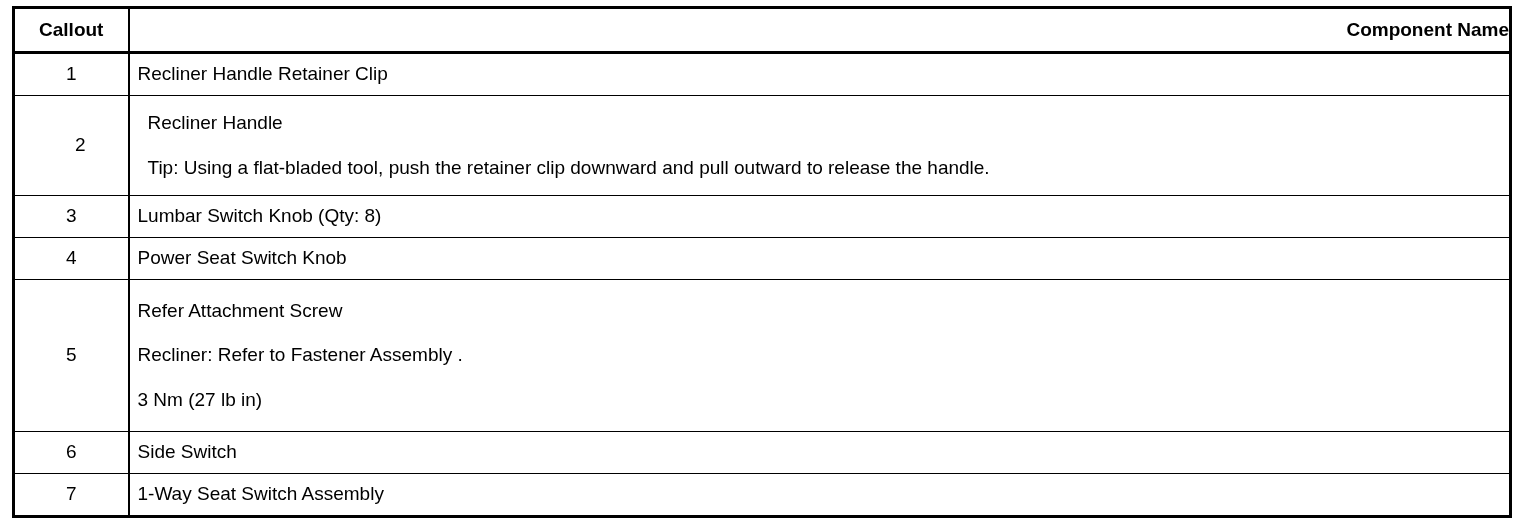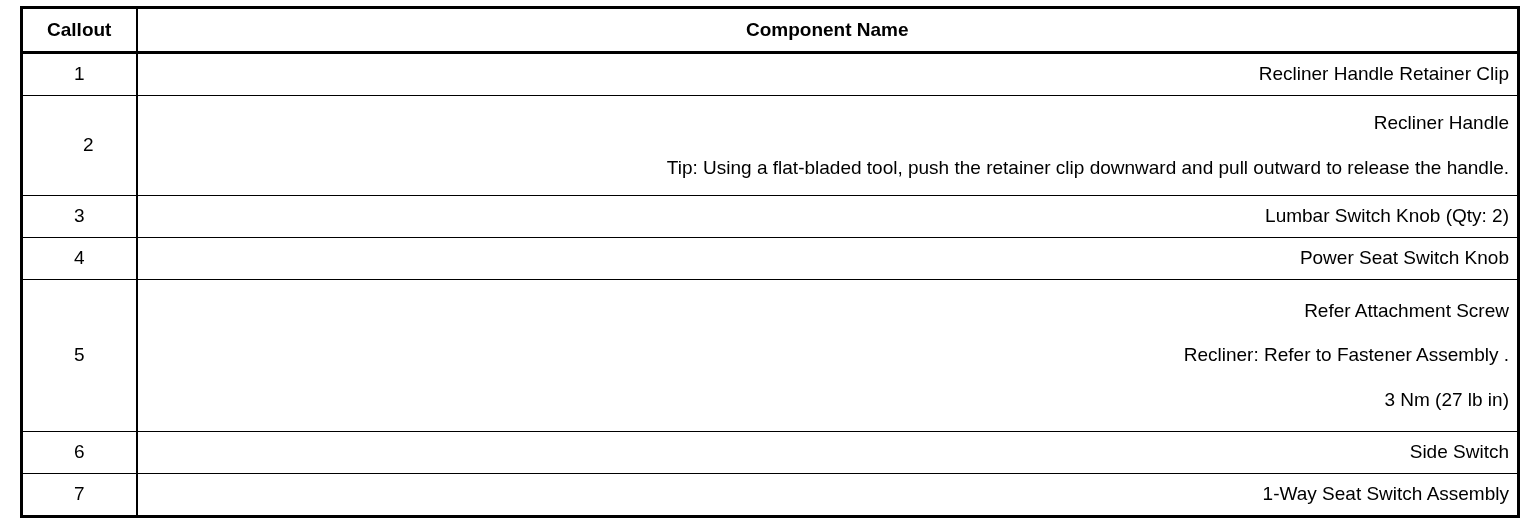--- a/index.html
+++ b/index.html
@@ -11,21 +11,21 @@
   body {
     width: 1520px;
     height: 518px;
     font-family: "Liberation Sans", sans-serif;
     color: #000000;
     overflow: hidden;
   }
 
   .table-wrap {
     position: absolute;
-    left: 20px;
+    left: 12px;
     top: 6px;
     width: 1373px;
   }
 
   table.callout-table {
     border-collapse: collapse;
     table-layout: fixed;
     width: 1497px;
     border: 3px solid #000000;
   }
@@ -41,42 +41,42 @@
     padding: 0;
     height: 42px;
     vertical-align: middle;
     line-height: 1.15;
   }
   thead th.th-callout {
     text-align: center;
     border-right: 2px solid #000000;
   }
   thead th.th-name {
-    text-align: center;
+    text-align: right;
   }
 
   
   tbody td {
     border-top: 1px solid #000000;
     padding: 0;
     font-size: 19px;
     line-height: 1.18;
     vertical-align: middle;
   }
   tbody tr:first-child td {
     border-top: none;
   }
   tbody td.cell-callout {
     text-align: center;
     border-right: 2px solid #000000;
     vertical-align: middle;
     font-weight: normal;
   }
   tbody td.cell-name {
-    text-align: right;
+    text-align: left;
     padding-left: 8px;
     padding-right: 8px;
     vertical-align: middle;
     margin-left: 28px;
   }
 
   
   tr.row-simple td { height: 41px; }
   tr.row-tall-2 td { height: 99px; padding-left: 18px; }
   tr.row-tall-5 td { height: 151px; }
@@ -117,21 +117,21 @@
         <tr class="row-tall-2">
           <td class="cell-callout">2</td>
           <td class="cell-name">
             <span class="line"><span>Recliner Handle</span></span>
             <span class="line"><span class="strong">Tip:</span><span> Using a flat-bladed tool, push the retainer clip downward and pull outward to release the handle.</span></span>
           </td>
         </tr>
         <tr class="row-simple">
           <td class="cell-callout">3</td>
           <td class="cell-name">
-            <span class="line"><span>Lumbar Switch Knob (Qty: 2)</span></span>
+            <span class="line"><span>Lumbar Switch Knob (Qty: 8)</span></span>
           </td>
         </tr>
         <tr class="row-simple">
           <td class="cell-callout">4</td>
           <td class="cell-name">
             <span class="line"><span>Power Seat Switch Knob</span></span>
           </td>
         </tr>
         <tr class="row-tall-5">
           <td class="cell-callout">5</td>

